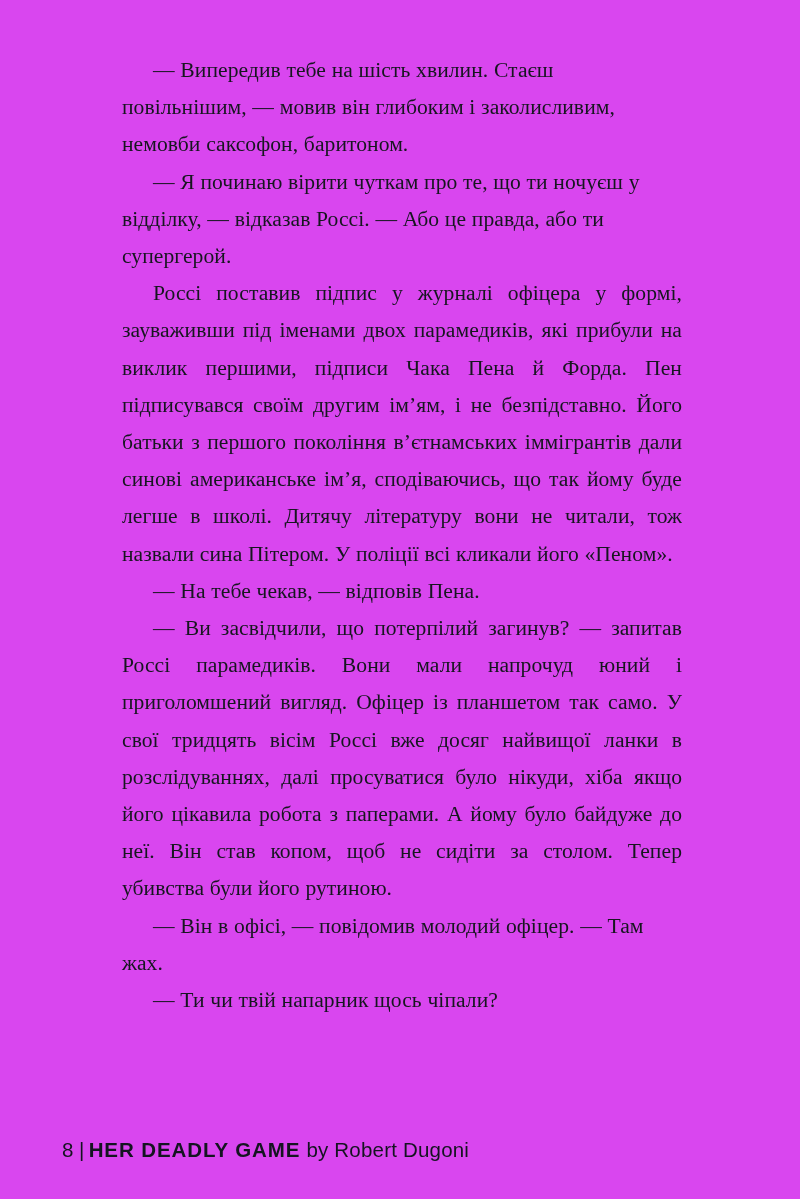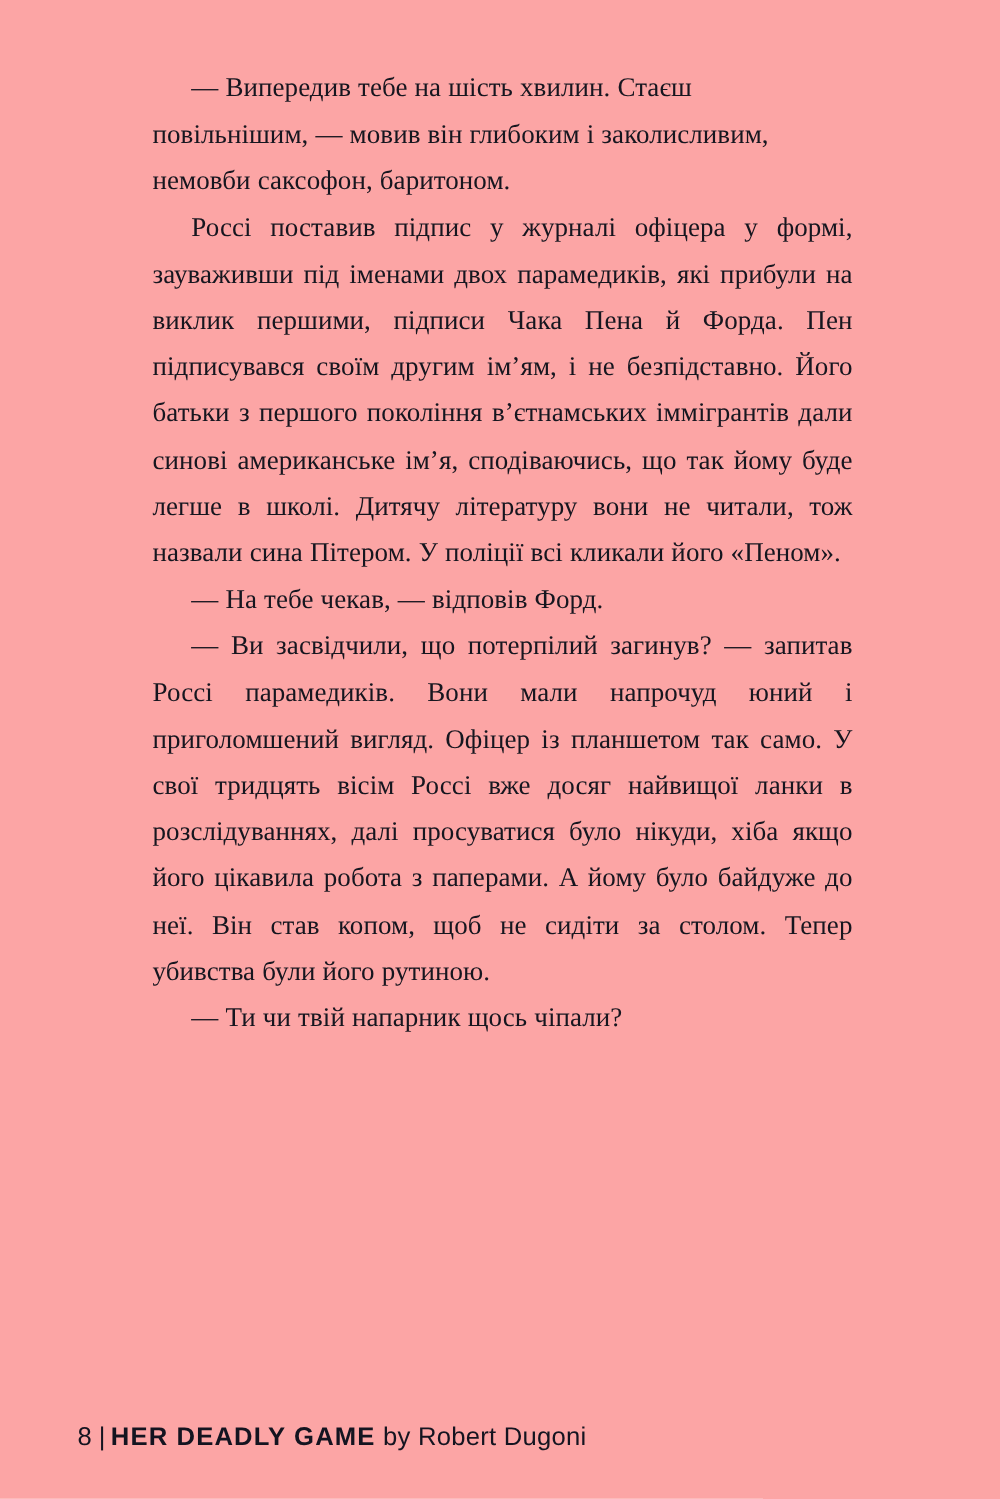--- a/index.html
+++ b/index.html
@@ -16,21 +16,21 @@
     color: #16161f;
     -webkit-font-smoothing: antialiased;
   }
 
   #page {
     position: absolute;
     left: 0;
     top: 0;
     width: 800px;
     height: 1199px;
-    background: #fca5a5;
+    background: #d946ef;
   }
 
   #text-column {
     position: absolute;
     left: 122px;
     top: 52px;
     width: 560px;
   }
 
   .para {
@@ -91,29 +91,31 @@
 </style>
 </head>
 <body>
 
 <div id="page">
 
   <div id="text-column">
 
     <p class="para dialogue">— Випередив тебе на шість хвилин. Стаєш повільнішим, — мовив він глибоким і заколисливим, немовби саксофон, баритоном.</p>
 
+    <p class="para dialogue">— Я починаю вірити чуткам про те, що ти ночуєш у відділку, — відказав Россі. — Або це правда, або ти супергерой.</p>
 
     <p class="para">Россі поставив підпис у журналі офіцера у формі, зауваживши під іменами двох парамедиків, які прибули на виклик першими, підписи Чака Пена й Форда. Пен підписувався своїм другим ім’ям, і не безпідставно. Його батьки з першого покоління в’єтнамських іммігрантів дали синові американське ім’я, сподіваючись, що так йому буде легше в школі. Дитячу літературу вони не читали, тож назвали сина Пітером. У поліції всі кликали його «Пеном».</p>
 
 
 
-    <p class="para dialogue">— На тебе чекав, — відповів Форд.</p>
+    <p class="para dialogue">— На тебе чекав, — відповів Пена.</p>
 
     <p class="para">— Ви засвідчили, що потерпілий загинув? — запитав Россі парамедиків. Вони мали напрочуд юний і приголомшений вигляд. Офіцер із планшетом так само. У свої тридцять вісім Россі вже досяг найвищої ланки в розслідуваннях, далі просуватися було нікуди, хіба якщо його цікавила робота з паперами. А йому було байдуже до неї. Він став копом, щоб не сидіти за столом. Тепер убивства були його рутиною.</p>
 
+    <p class="para dialogue">— Він в офісі, — повідомив молодий офіцер. — Там жах.</p>
 
 
     <p class="para dialogue">— Ти чи твій напарник щось чіпали?</p>
 
   </div>
 
   <div id="footer">
     <span class="pg-num">8</span><span class="sep">|</span><span class="book-title">HER DEADLY GAME</span> <span class="byline">by Robert Dugoni</span>
   </div>
 

